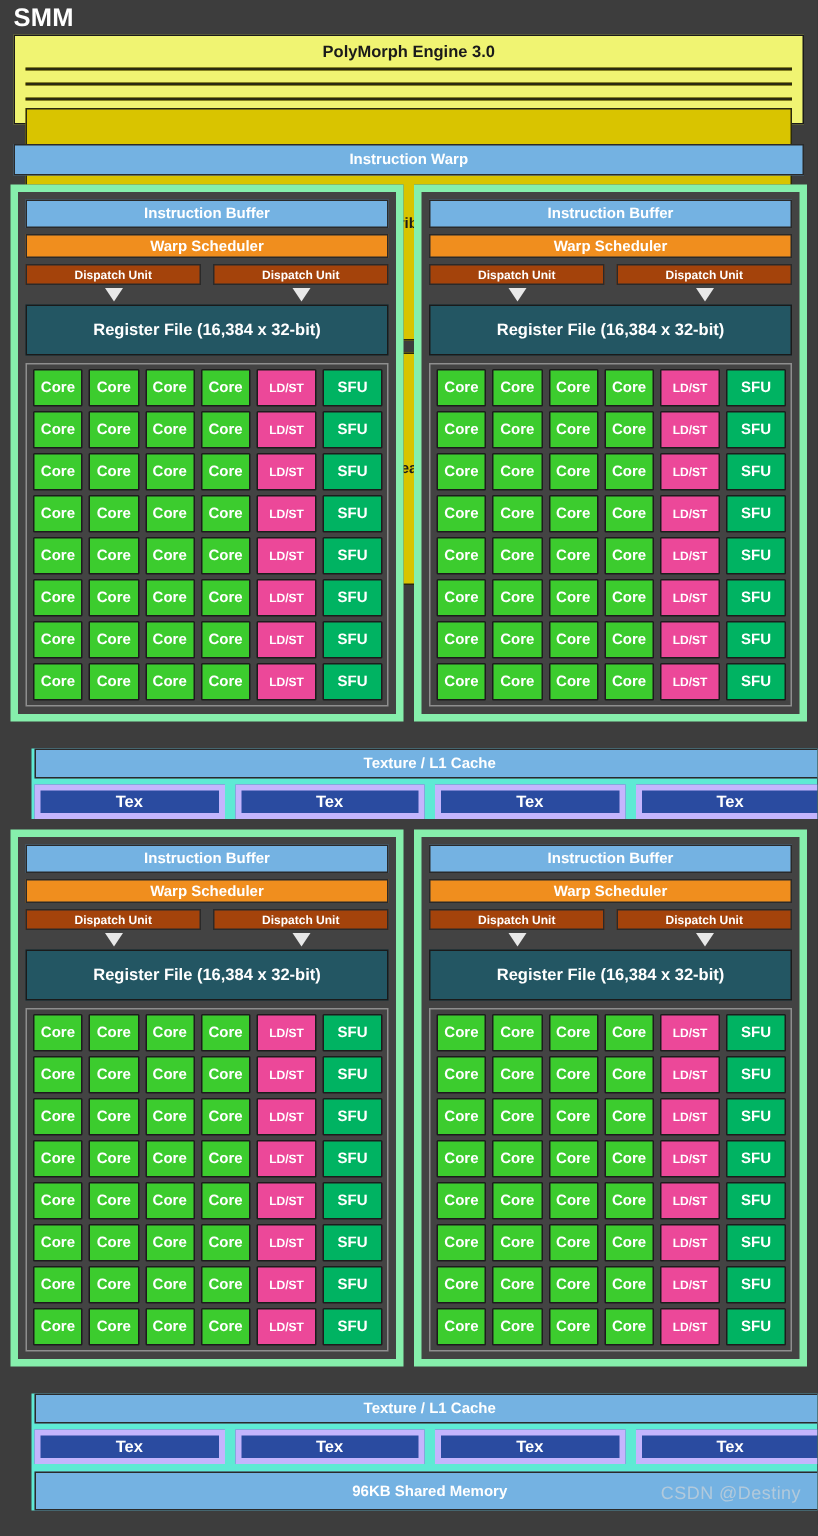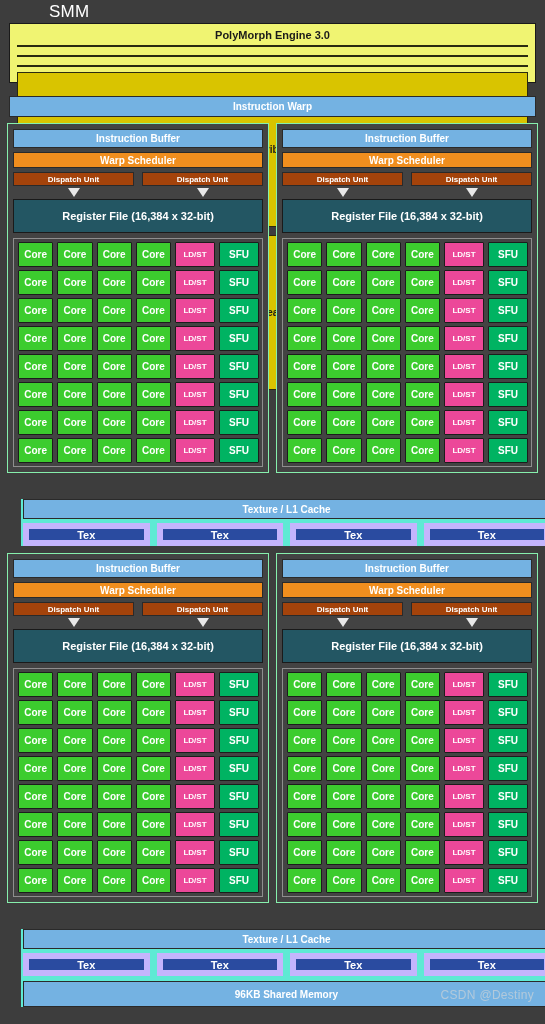--- a/index.html
+++ b/index.html
@@ -22,25 +22,24 @@
     box-sizing: border-box;
     overflow: hidden;
   }
 
   
   .smm-title {
     position: absolute;
     left: 9px;
     top: 2px;
     font-size: 17px;
-    font-weight: normal;
+    font-weight: bold;
     color: #ffffff;
     letter-spacing: 0.2px;
     line-height: 20px;
-    margin-left: 40px;
   }
 
   
   .box {
     box-sizing: border-box;
     display: flex;
     align-items: center;
     justify-content: center;
     text-align: center;
     font-weight: bold;
@@ -102,21 +101,21 @@
     top: 96px;
     width: 527px;
     height: 21px;
   }
 
   
   .pblock {
     position: absolute;
     width: 262px;
     background: #434343;
-    border: 1px solid #86efac;
+    border: 5px solid #86efac;
     box-sizing: border-box;
     padding: 5px 5px 5px 5px;
   }
   .pb-tl { left: 7px;   top: 123px; }
   .pb-tr { left: 276px; top: 123px; }
   .pb-bl { left: 7px;   top: 553px; }
   .pb-br { left: 276px; top: 553px; }
 
   .instr-buffer {
     height: 19px;
@@ -233,21 +232,21 @@
     display: flex;
     gap: 7px;
     margin-top: 4px;
     margin-left: 2px;
     width: 527px;
   }
   .tex-btn {
     flex: 1 1 0;
     height: 23px;
     background: #2a4ba0;
-    border: 6px solid #c4b5fd;
+    border: 4px solid #c4b5fd;
     box-sizing: border-box;
     color: #ffffff;
     font-size: 11px;
   }
   .shared-mem {
     width: 527px;
     height: 26px;
     margin-left: 2px;
     margin-top: 5px;
     font-size: 10px;

